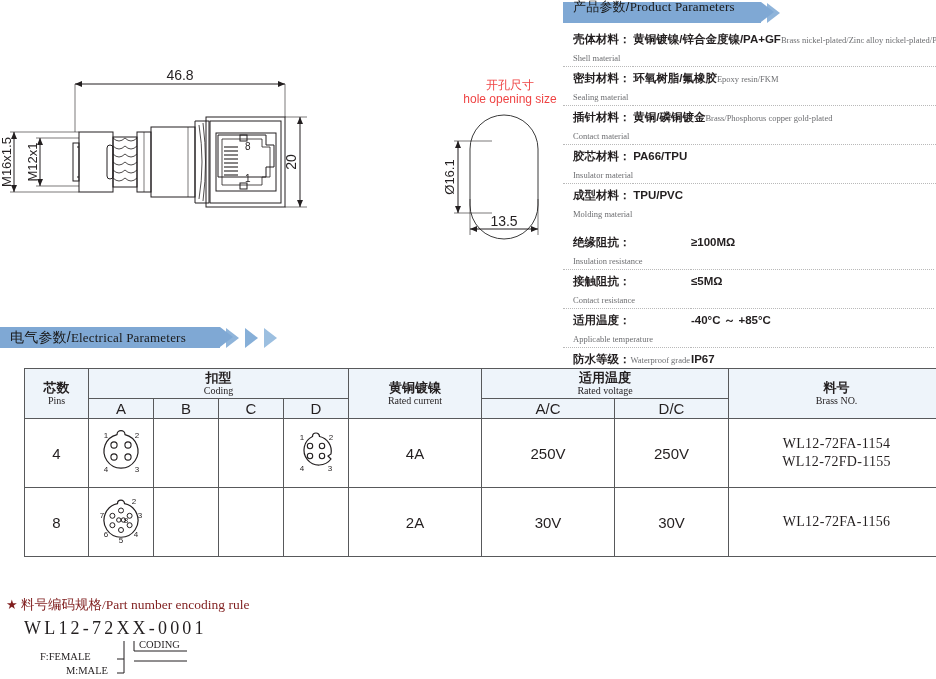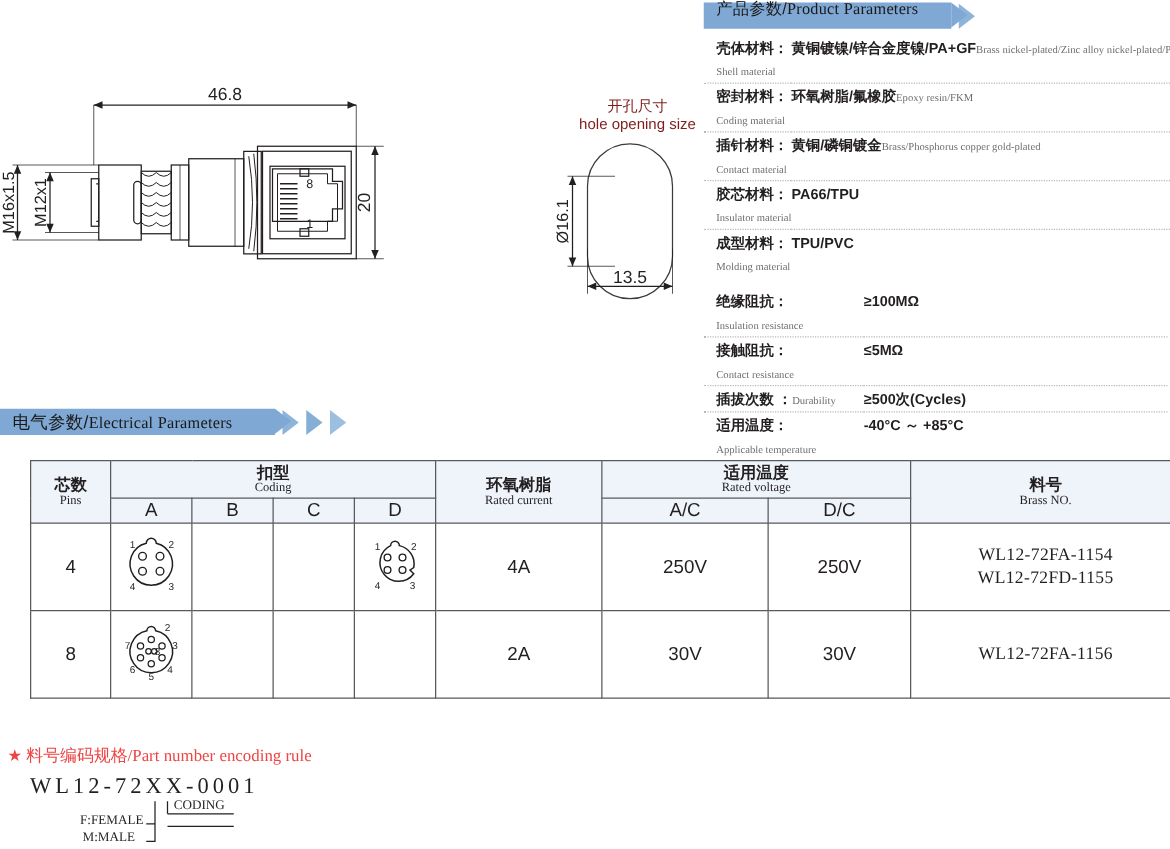--- a/index.html
+++ b/index.html
@@ -51,21 +51,21 @@
   .pp-label { width:128px; padding-left:10px !important; }
   .pp-cn { font-size:11.5px; font-weight:bold; color:#231f20; line-height:13px; white-space:nowrap;}
   .pp-en { font-size:8.5px; font-family:"Liberation Serif", serif; color:#6d6e71; line-height:11px; white-space:nowrap;}
   .pp-val-cn { font-size:11.5px; font-weight:bold; color:#231f20; line-height:13px; white-space:nowrap;}
   .pp-val-en { font-size:8.5px; font-family:"Liberation Serif", serif; color:#6d6e71; line-height:11px; white-space:nowrap;}
   .pp-gap { height:9px; }
 
   
   #drawing { position:absolute; left:0; top:55px; width:340px; height:185px; }
   #hole { position:absolute; left:430px; top:78px; width:160px; height:170px; }
-  .hole-title { text-align:center; color:#7f1d1d; }
+  .hole-title { text-align:center; color:#ef4444; }
   .hole-title .cn{ font-size:12px; display:block; line-height:14px;}
   .hole-title .en{ font-size:12px; display:block; line-height:15px;}
 
   
   #elec-banner-wrap { position:absolute; left:0; top:327px; }
   #elec-banner { padding:0 34px 0 10px; }
   #elec-banner .banner-txt { font-size:14px; }
 
   #elec-table-wrap{ position:absolute; left:8px; top:368px; width:920px;padding-left:16px; }
   table.ep { border-collapse:collapse; width:920px; table-layout:fixed; }
@@ -79,21 +79,21 @@
   table.ep thead th { background:#eef4fa; }
   .h-cn{ font-size:13px; font-weight:bold; color:#231f20; display:block; line-height:15px;}
   .h-en{ font-size:10px; font-family:"Liberation Serif", serif; color:#231f20; display:block; line-height:12px;}
   .h-ab{ font-size:15px; color:#231f20; }
   td.v{ font-size:15px; height:67px; }
   td.pn{ font-size:14px; font-family:"Liberation Serif", serif; line-height:18px; letter-spacing:.3px;}
   td.pin{ padding:3px 0; }
 
   
   #enc { position:absolute; left:6px; top:596px; width:420px; }
-  .enc-title{ font-size:13.5px; font-family:"Liberation Serif", serif; color:#ef4444; white-space:nowrap;}
+  .enc-title{ font-size:13.5px; font-family:"Liberation Serif", serif; color:#7f1d1d; white-space:nowrap;}
   .enc-star{ font-size:13px; }
   .enc-code{ font-size:18px; font-family:"Liberation Serif", serif; letter-spacing:3.2px; margin:4px 0 0 18px;}
   .enc-legend{ position:relative; height:44px; margin-left:18px; }
   .leg{ position:absolute; font-size:10.5px; font-family:"Liberation Serif", serif; color:#231f20; white-space:nowrap;}
 </style>
 </head>
 <body>
 
 <div id="drawing">
   <svg width="340" height="185" viewBox="0 0 340 185">
@@ -217,21 +217,21 @@
     <div class="chev"></div>
   </div>
 
   <table class="pp-table">
     <tbody id="pp-materials">
         <tr class="pp-row">
           <td class="pp-label"><span class="pp-cn">壳体材料：</span><span class="pp-en">Shell material</span></td>
           <td class=""><span class="pp-val-cn">黄铜镀镍/锌合金度镍/PA+GF</span><span class="pp-val-en">Brass nickel-plated/Zinc alloy nickel-plated/PA-GF</span></td>
         </tr>
         <tr class="pp-row">
-          <td class="pp-label pp-sep"><span class="pp-cn">密封材料：</span><span class="pp-en">Coding material</span></td>
+          <td class="pp-label pp-sep"><span class="pp-cn">密封材料：</span><span class="pp-en">Sealing material</span></td>
           <td class="pp-sep"><span class="pp-val-cn">环氧树脂/氟橡胶</span><span class="pp-val-en">Epoxy resin/FKM</span></td>
         </tr>
         <tr class="pp-row">
           <td class="pp-label pp-sep"><span class="pp-cn">插针材料：</span><span class="pp-en">Contact material</span></td>
           <td class="pp-sep"><span class="pp-val-cn">黄铜/磷铜镀金</span><span class="pp-val-en">Brass/Phosphorus copper gold-plated</span></td>
         </tr>
         <tr class="pp-row">
           <td class="pp-label pp-sep"><span class="pp-cn">胶芯材料：</span><span class="pp-en">Insulator material</span></td>
           <td class="pp-sep"><span class="pp-val-cn">PA66/TPU</span></td>
         </tr>
@@ -244,24 +244,20 @@
   <div class="pp-gap"></div>
   <table class="pp-table">
     <tbody id="pp-specs">
         <tr class="pp-row">
           <td class="pp-label"><span class="pp-cn">绝缘阻抗：</span><span class="pp-en">Insulation resistance</span></td>
           <td class=""><span class="pp-val-cn">≥100MΩ</span></td>
         </tr>
         <tr class="pp-row">
           <td class="pp-label pp-sep"><span class="pp-cn">接触阻抗：</span><span class="pp-en">Contact resistance</span></td>
           <td class="pp-sep"><span class="pp-val-cn">≤5MΩ</span></td>
-        </tr>
-        <tr class="pp-row">
-          <td class="pp-label pp-sep"><span class="pp-cn">插拔次数 ：</span><span class="pp-en">Durability</span></td>
-          <td class="pp-sep"><span class="pp-val-cn">≥500次(Cycles)</span></td>
         </tr>
         <tr class="pp-row">
           <td class="pp-label pp-sep"><span class="pp-cn">适用温度：</span><span class="pp-en">Applicable temperature</span></td>
           <td class="pp-sep"><span class="pp-val-cn">-40°C ～ +85°C</span></td>
         </tr>
         <tr class="pp-row">
           <td class="pp-label pp-sep"><span class="pp-cn">防水等级：</span><span class="pp-en">Waterproof grade</span></td>
           <td class="pp-sep"><span class="pp-val-cn">IP67</span></td>
         </tr>
       </tbody>
@@ -296,21 +292,21 @@
       <tr>
         <th rowspan="2">
           <span class="h-cn">芯数</span>
           <span class="h-en">Pins</span>
         </th>
         <th colspan="4">
           <span class="h-cn">扣型</span>
           <span class="h-en">Coding</span>
         </th>
         <th rowspan="2">
-          <span class="h-cn">环氧树脂</span>
+          <span class="h-cn">黄铜镀镍</span>
           <span class="h-en">Rated current</span>
         </th>
         <th colspan="2">
           <span class="h-cn">适用温度</span>
           <span class="h-en">Rated voltage</span>
         </th>
         <th rowspan="2">
           <span class="h-cn">料号</span>
           <span class="h-en">Brass NO.</span>
         </th>
@@ -402,17 +398,17 @@
   <div class="enc-legend">
     <svg width="260" height="44" viewBox="0 0 260 44" style="position:absolute;left:0;top:0;">
       <g stroke="#231f20" fill="none" stroke-width="1">
         <path d="M100,2 L100,34 L93,34"></path>
         <path d="M100,20 L93,20"></path>
         <path d="M110,2 L110,12"></path>
         <line x1="110" y1="12" x2="163" y2="12"></line>
         <line x1="110" y1="22" x2="163" y2="22"></line>
       </g>
     </svg>
-    <span class="leg" style="left:40px; top:12px;">F:FEMALE</span>
+    <span class="leg" style="left:16px; top:12px;">F:FEMALE</span>
     <span class="leg" style="left:42px; top:26px;">M:MALE</span>
     <span class="leg" style="left:115px; top:0px;">CODING</span>
   </div>
 </div>
 
 </body></html>

